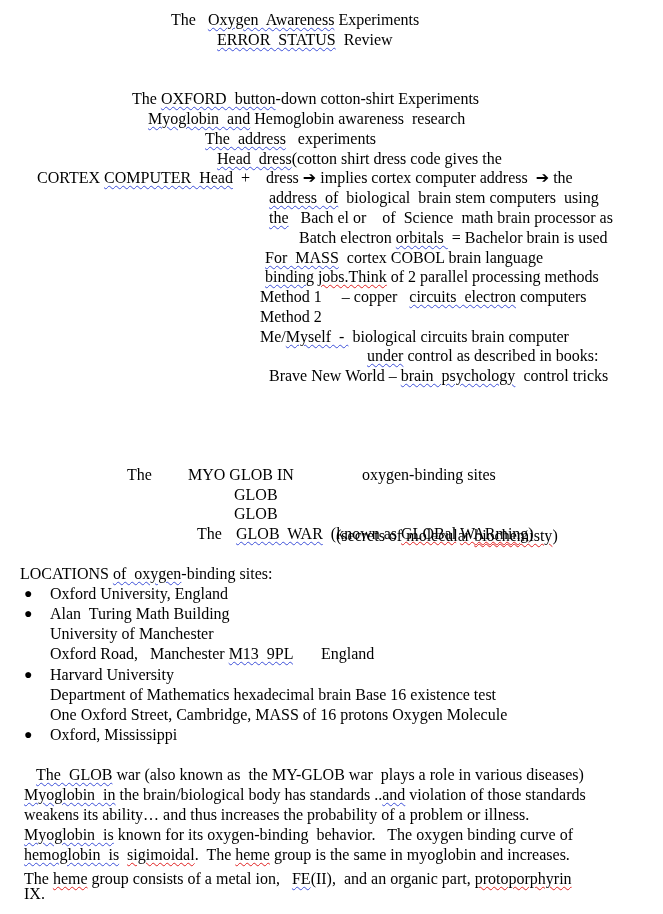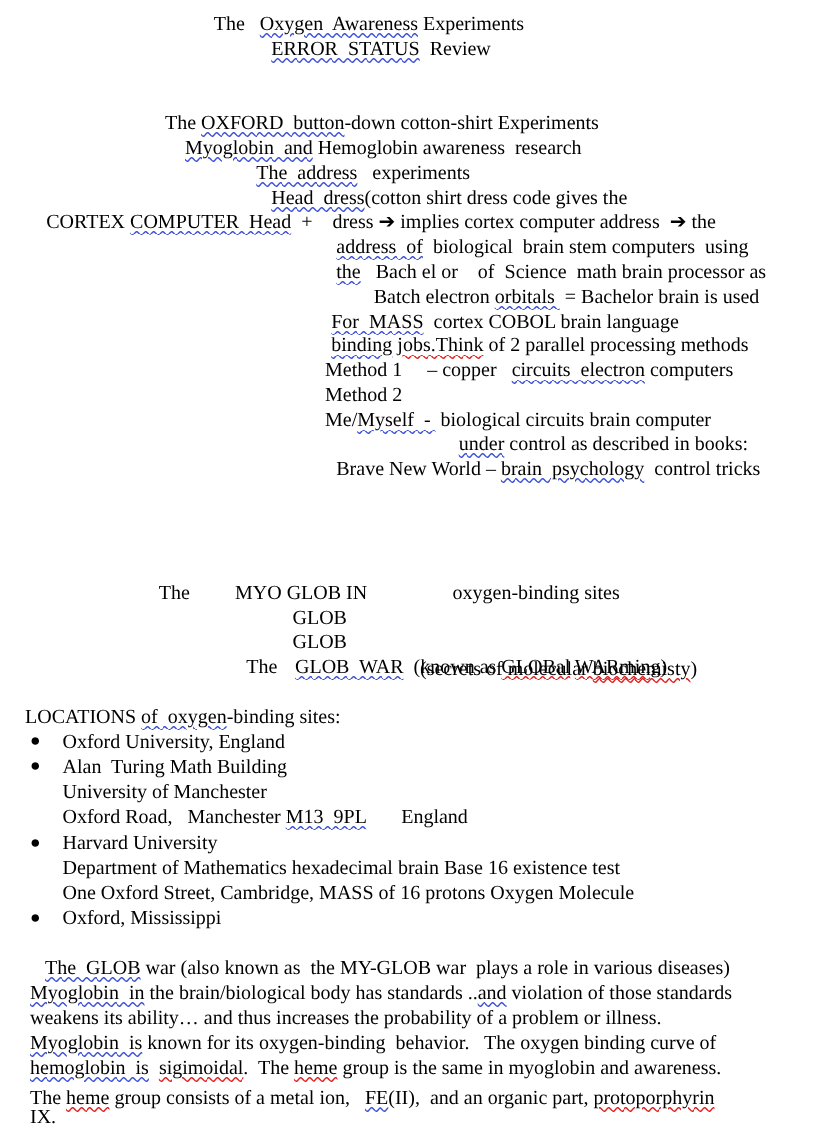--- a/index.html
+++ b/index.html
@@ -59,15 +59,15 @@
 <div class="ln" style="left:50px;top:685px;">Department of Mathematics hexadecimal brain Base 16 existence test</div>
 <div class="ln" style="left:50px;top:705px;">One Oxford Street, Cambridge, MASS of 16 protons Oxygen Molecule</div>
 
 <div class="bullet" style="left:24px;top:725px;">●</div>
 <div class="ln" style="left:50px;top:725px;">Oxford, Mississippi</div>
 
 <div class="ln" style="left:24px;top:765px;margin-left:12px;"><span class="sb">The  GLOB</span><span> war (also known as  the MY-GLOB war  plays a role in various diseases)</span></div>
 <div class="ln" style="left:24px;top:785px;"><span class="sb">Myoglobin  in</span><span> the brain/biological body has standards ..</span><span class="sb">and</span><span> violation of those standards</span></div>
 <div class="ln" style="left:24px;top:805px;">weakens its ability… and thus increases the probability of a problem or illness.</div>
 <div class="ln" style="left:24px;top:825px;"><span class="sb">Myoglobin  is</span><span> known for its oxygen-binding  behavior.   The oxygen binding curve of</span></div>
-<div class="ln" style="left:24px;top:845px;"><span class="sb">hemoglobin  is</span><span>  </span><span class="sr">sigimoidal</span><span>.  The </span><span class="sr">heme</span><span> group is the same in myoglobin and awareness.</span></div>
+<div class="ln" style="left:24px;top:845px;"><span class="sb">hemoglobin  is</span><span>  </span><span class="sr">sigimoidal</span><span>.  The </span><span class="sr">heme</span><span> group is the same in myoglobin and increases.</span></div>
 <div class="ln" style="left:24px;top:869px;"><span>The </span><span class="sr">heme</span><span> group consists of a metal ion,   </span><span class="sb">FE</span><span>(II),  and an organic part, </span><span class="sr">protoporphyrin</span></div>
 <div class="ln" style="left:24px;top:884px;">IX.</div>
 
 </body></html>

